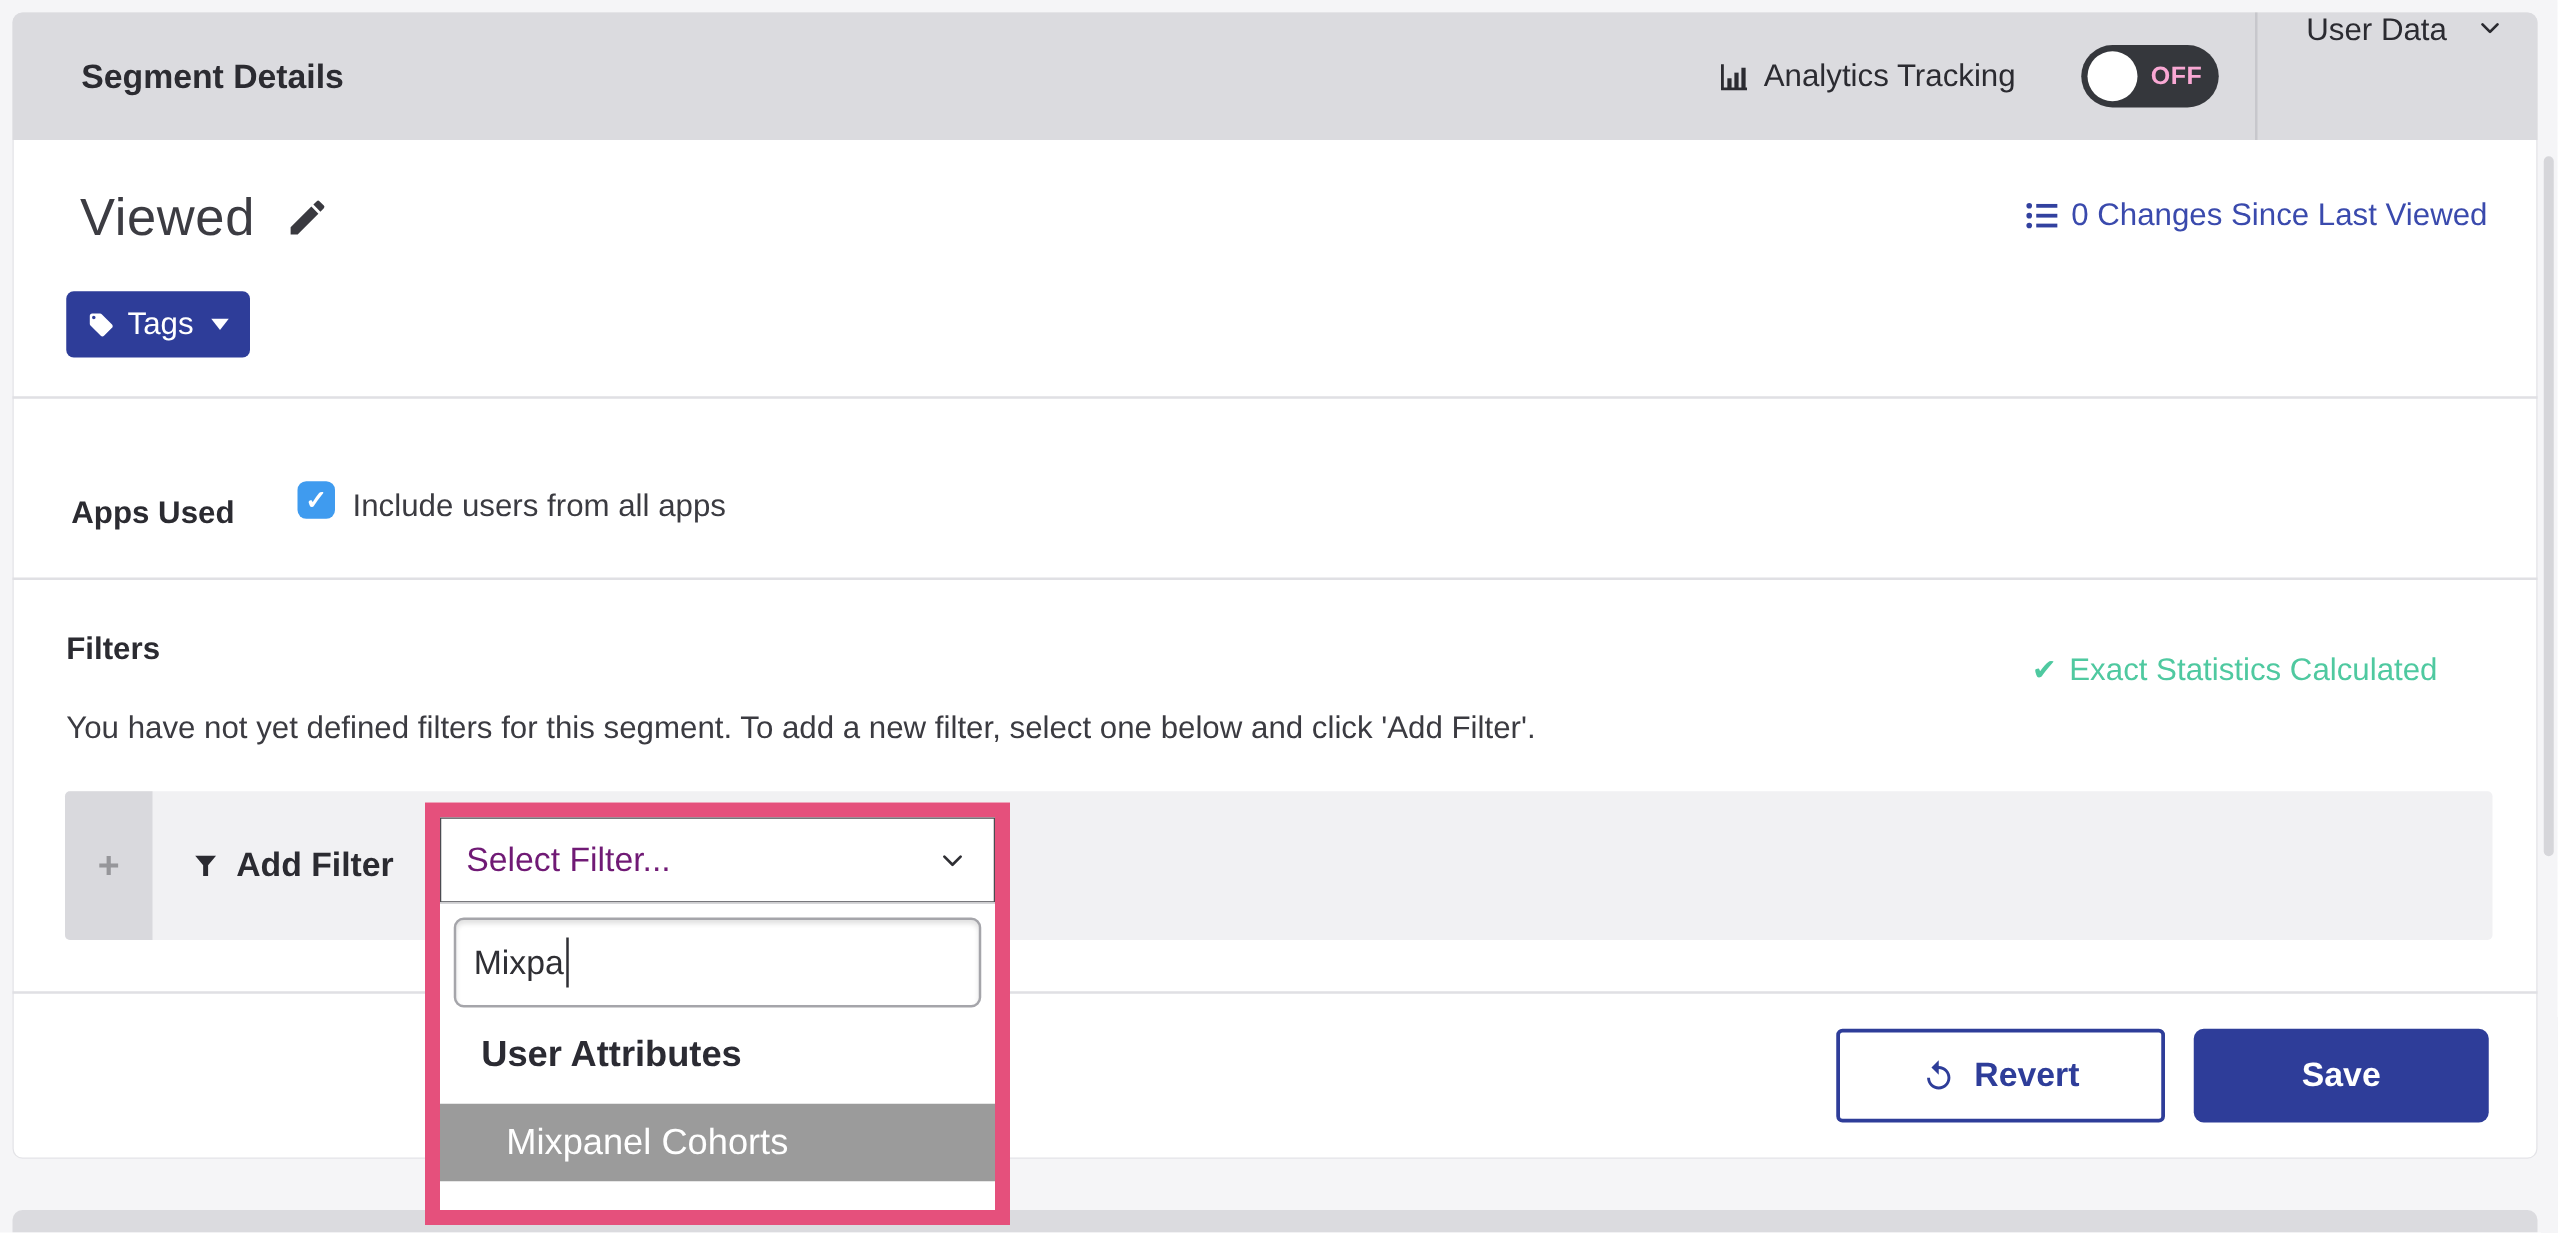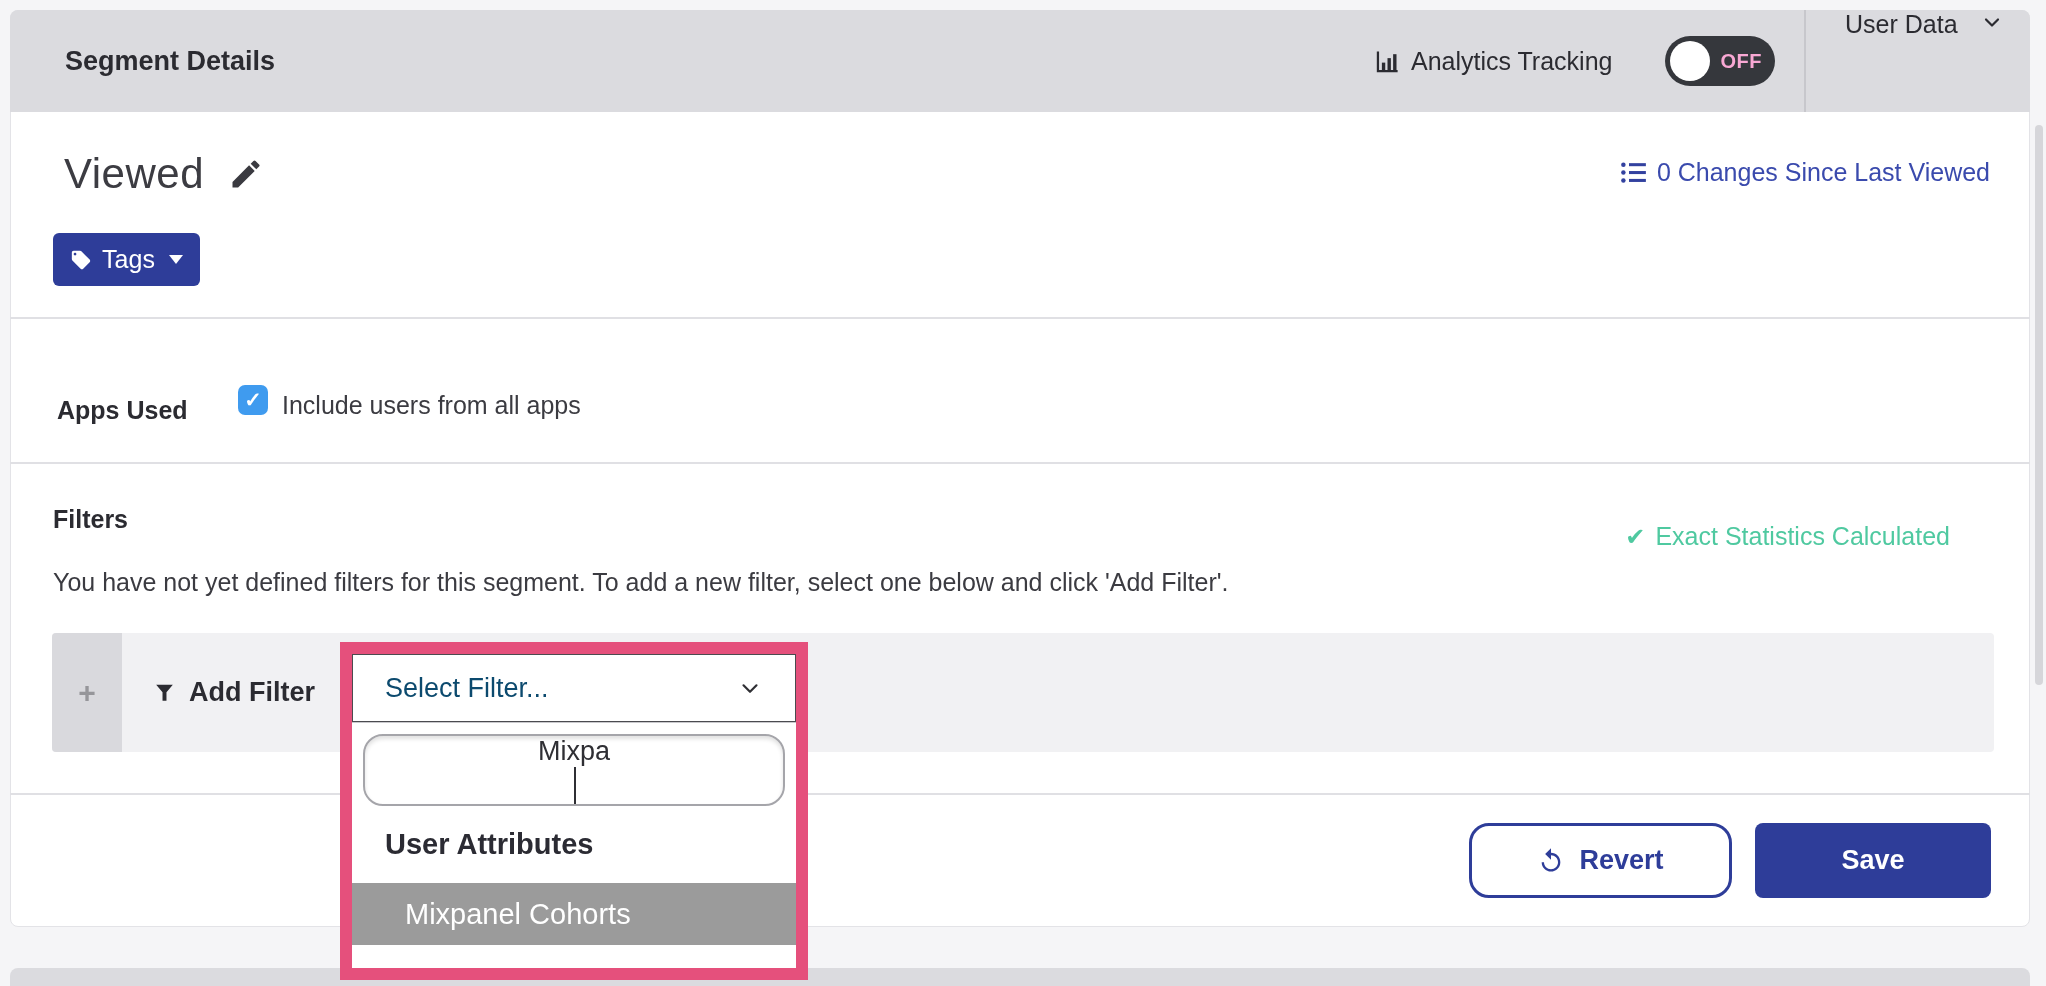--- a/index.html
+++ b/index.html
@@ -53,41 +53,41 @@
   .filters-desc{left:53px;top:568px;font-size:25px;color:#3b3b41;}
   .add-row{left:52px;top:633px;width:1942px;height:119px;background:#f1f1f3;border-radius:4px;}
   .plus-cell{left:52px;top:633px;width:70px;height:119px;background:#d9d9dd;
         border-radius:4px 0 0 4px;display:flex;align-items:center;justify-content:center;
         font-size:30px;font-weight:700;color:#96969a;cursor:pointer;}
   .add-filter-label{left:152px;top:633px;height:119px;display:flex;align-items:center;gap:12px;
         font-size:27px;font-weight:700;color:#2b2b31;}
 
   
   .revert-btn{left:1469px;top:823px;width:263px;height:75px;background:#fff;
-        border:3px solid var(--accent_blue,#2e3d99);border-radius:20px;box-sizing:border-box;
+        border:3px solid var(--accent_blue,#2e3d99);border-radius:5px;box-sizing:border-box;
         display:flex;align-items:center;justify-content:center;gap:14px;
         color:var(--accent_blue,#2e3d99);font-size:27px;font-weight:700;cursor:pointer;}
   .save-btn{left:1755px;top:823px;width:236px;height:75px;border-radius:8px;
         background:var(--accent_blue,#2e3d99);display:flex;align-items:center;
         justify-content:center;color:#fff;font-size:27px;font-weight:700;cursor:pointer;}
 
   .bottom-bar{left:10px;top:968px;width:2020px;height:18px;
         background:var(--header_gray,#dbdbdf);border-radius:8px 8px 0 0;}
   .scroll-thumb{left:2035px;top:125px;width:8px;height:560px;background:#d6d6da;border-radius:4px;}
 
   
   .overlay{left:340px;top:642px;width:468px;height:338px;box-sizing:border-box;
         border:12px solid var(--annotation_pink,#e5507c);background:#fff;z-index:20;}
   .of-select{height:68px;box-sizing:border-box;border:1px solid #4b4b50;background:#fff;
-        display:flex;align-items:center;justify-content:space-between;padding:0 32px;
-        font-size:27px;color:#0c4a6e;cursor:pointer;}
+        display:flex;align-items:center;justify-content:space-between;padding:0 20px;
+        font-size:27px;color:#701a75;cursor:pointer;}
   .of-panel{height:246px;box-sizing:border-box;border-top:1px solid #c9c9cd;background:#fff;}
   .of-search{margin:11px;height:72px;box-sizing:border-box;border:2px solid #a5a5aa;
-        border-radius:20px;display:flex;align-items:center;padding:0 14px;
-        font-size:27px;color:#2f2f34;box-shadow:inset 0 3px 4px rgba(0,0,0,.12);cursor:text;flex-direction:column;}
+        border-radius:8px;display:flex;align-items:center;padding:0 14px;
+        font-size:27px;color:#2f2f34;box-shadow:inset 0 3px 4px rgba(0,0,0,.12);cursor:text;}
   .text-caret{width:2px;height:40px;background:#2f2f34;margin-left:2px;}
   .of-group{margin:22px 0 16px 33px;font-size:29px;font-weight:700;color:#2b2b33;}
   .of-option{margin-top:22px;height:62px;background:var(--option_gray,#9b9b9b);
         display:flex;align-items:center;padding-left:53px;font-size:29px;color:#fff;cursor:pointer;}
 
   svg{display:block;}
 </style>
 </head>
 <body>
 

